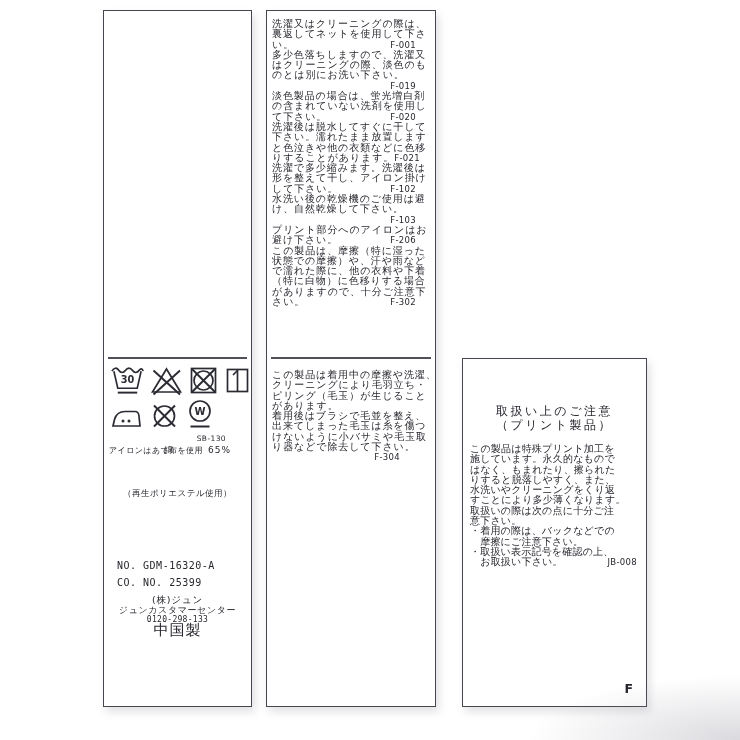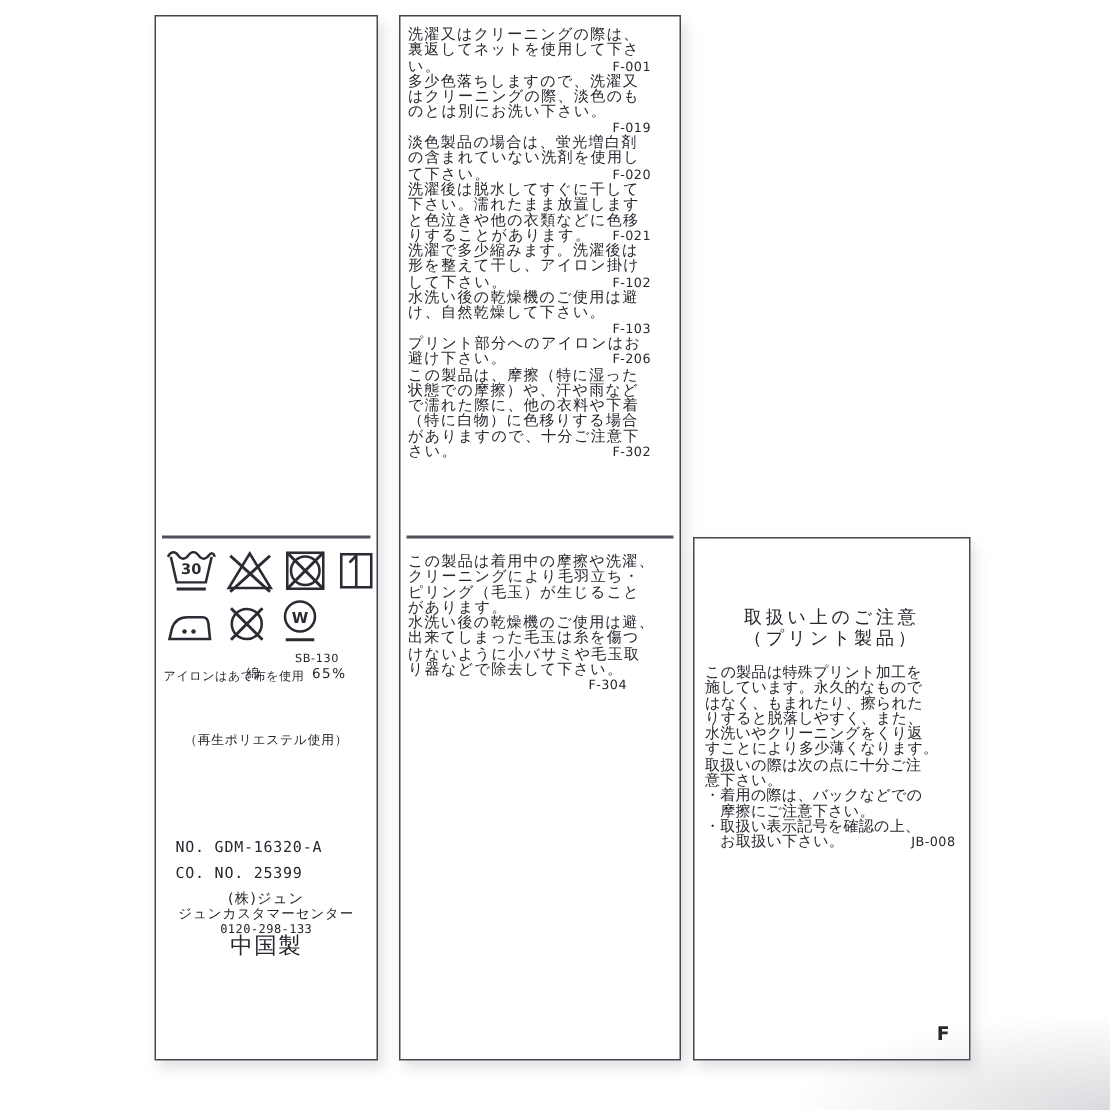--- a/index.html
+++ b/index.html
@@ -6,21 +6,21 @@
   body{
     width:740px;height:740px;position:relative;background:#ffffff;
     font-family:"DejaVu Sans","Liberation Sans",sans-serif;
     color:#26262e;overflow:hidden;
   }
   .panel{
     position:absolute;background:#fff;border:1.5px solid #46464e;
     box-sizing:border-box;box-shadow:3px 5px 8px rgba(140,140,150,.25);
   }
   .panel-left{left:103px;top:10px;width:149px;height:697px;}
-  .panel-mid{left:266px;top:10px;width:188px;height:697px;}
+  .panel-mid{left:266px;top:10px;width:170px;height:697px;}
   .panel-right{left:462px;top:358px;width:185px;height:349px;}
   .divider{position:absolute;left:4px;right:4px;height:2px;background:#50505a;}
   .abs{position:absolute;}
   
   .tblock{position:absolute;left:0;right:0;}
   .line{
     display:flex;white-space:pre;line-height:10.3px;min-height:10.3px;
     font-size:10px;letter-spacing:0.9px;padding:0 5px;
   }
   .line .code{
@@ -302,21 +302,21 @@
         <span class="t">ピリング（毛玉）が生じること</span>
         <span class="code"></span>
       </div>
 
       <div class="line">
         <span class="t">があります。</span>
         <span class="code"></span>
       </div>
 
       <div class="line">
-        <span class="t">水洗い後の乾燥機のご使用は避、</span>
+        <span class="t">着用後はブラシで毛並を整え、</span>
         <span class="code"></span>
       </div>
 
       <div class="line">
         <span class="t">出来てしまった毛玉は糸を傷つ</span>
         <span class="code"></span>
       </div>
 
       <div class="line">
         <span class="t">けないように小バサミや毛玉取</span>

